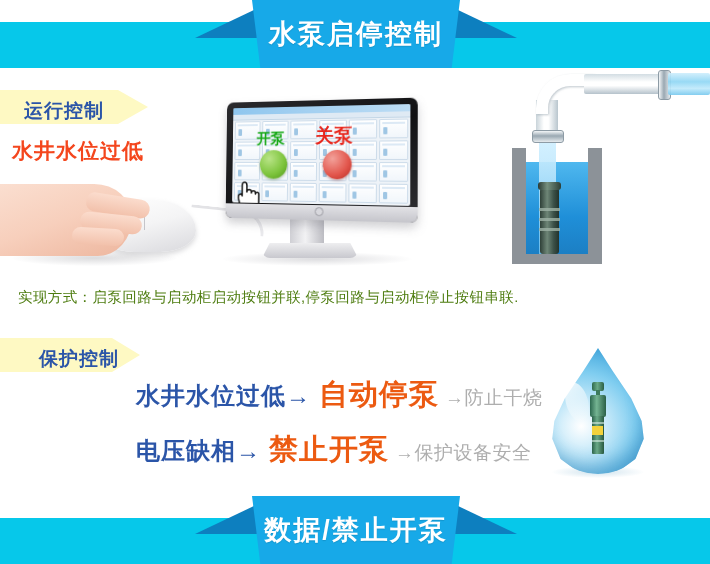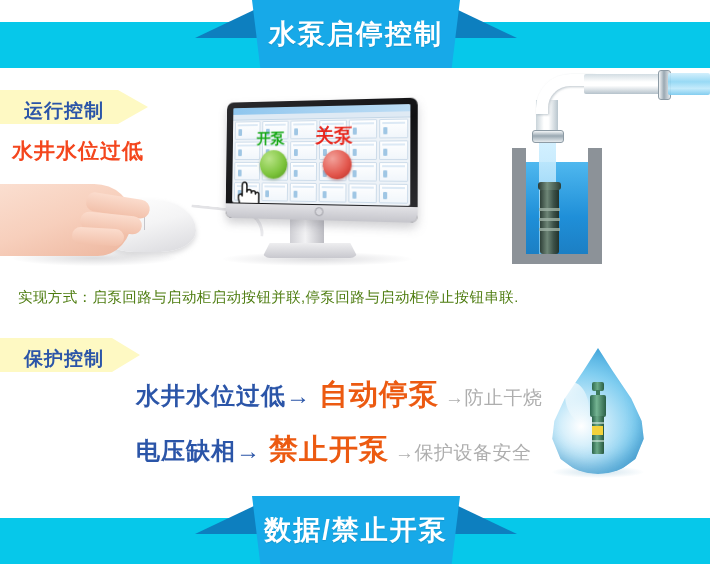--- a/index.html
+++ b/index.html
@@ -45,21 +45,21 @@
   
   .tag{
     position:absolute;height:34px;background:#fef9c3;
     display:flex;align-items:flex-end;
   }
   .tag .tag-label{
     color:#2b55a8;font-size:19px;font-weight:bold;letter-spacing:1px;
     padding-left:24px;white-space:nowrap;
   }
   #tag-run{left:0;top:90px;width:148px;clip-path:polygon(0 0,118px 0,148px 17px,118px 34px,0 34px);}
-  #tag-protect{left:0;top:338px;width:140px;clip-path:polygon(0 0,112px 0,140px 17px,112px 34px,0 34px);}
+  #tag-protect{left:0;top:338px;width:140px;clip-path:polygon(0 0,112px 0,140px 17px,112px 34px,0 34px);padding-left:15px;}
 
   
   #remote-manual{
     position:absolute;left:12px;top:137px;
     color:#f4461d;font-size:21px;font-weight:bold;letter-spacing:1px;
     white-space:nowrap;
   }
 
   
   .handmouse{position:absolute;left:-6px;top:178px;width:206px;height:100px;}

